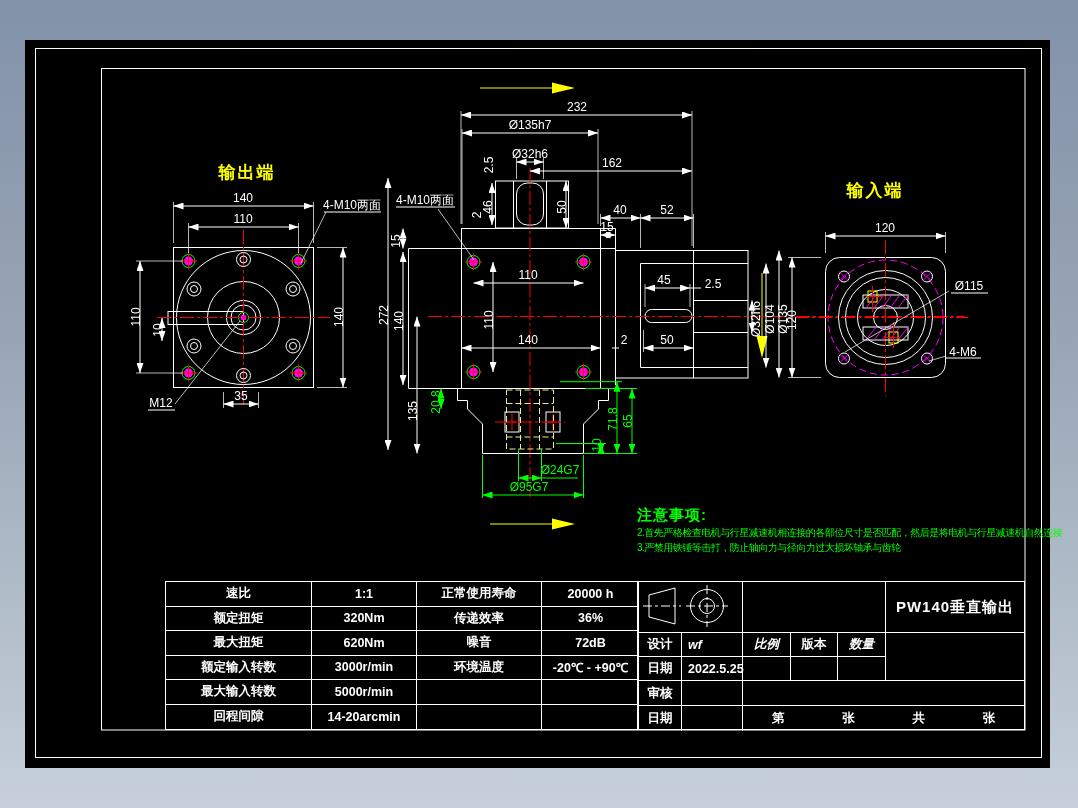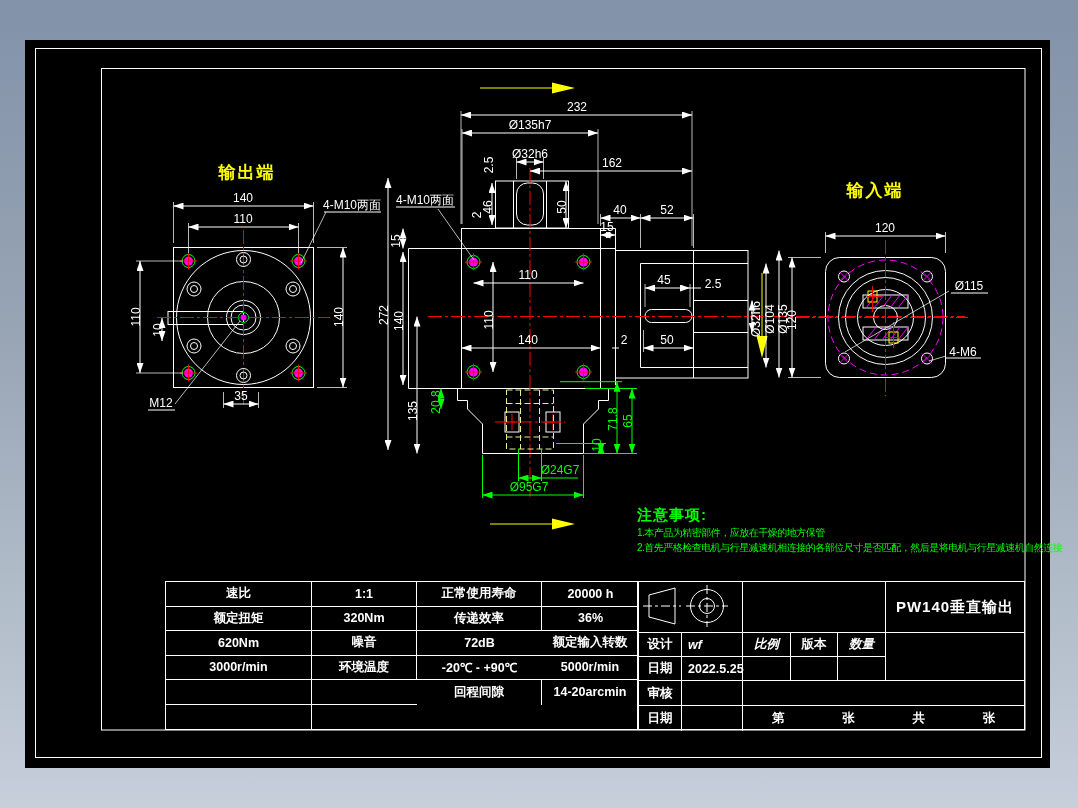--- a/index.html
+++ b/index.html
@@ -406,40 +406,42 @@
       <line x1="643" y1="606" x2="681" y2="606" class="w" stroke-dasharray="9 3 3 3"></line>
       <circle cx="707" cy="606" r="16.5" class="w"></circle>
       <circle cx="707" cy="606" r="7.5" class="w"></circle>
       <line x1="686" y1="606" x2="728" y2="606" class="w" stroke-dasharray="9 3 3 3"></line>
       <line x1="707" y1="585" x2="707" y2="627" class="w" stroke-dasharray="9 3 3 3"></line>
     </g>
   </svg>
 
   <div class="notes">
     <div class="ntitle">注意事项:</div>
-    <div class="nline">1.本产品为精密部件，应放在干燥的地方保管</div>
     <div class="nline">2.首先严格检查电机与行星减速机相连接的各部位尺寸是否匹配，然后是将电机与行星减速机自然连接</div>
+    <div class="nline">3.严禁用铁锤等击打，防止轴向力与径向力过大损坏轴承与齿轮</div>
   </div>
 
   <div class="spec">
     <div class="cell">速比</div>
     <div class="cell">1:1</div>
     <div class="cell">正常使用寿命</div>
     <div class="cell lastcol">20000 h</div>
     <div class="cell">额定扭矩</div>
     <div class="cell">320Nm</div>
     <div class="cell">传递效率</div>
     <div class="cell lastcol">36%</div>
+    <div class="cell">最大扭矩</div>
     <div class="cell">620Nm</div>
     <div class="cell">噪音</div>
     <div class="cell lastcol">72dB</div>
     <div class="cell">额定输入转数</div>
     <div class="cell">3000r/min</div>
     <div class="cell">环境温度</div>
     <div class="cell lastcol">-20℃ - +90℃</div>
+    <div class="cell">最大输入转数</div>
     <div class="cell">5000r/min</div>
     <div class="cell"></div>
     <div class="cell lastcol"></div>
     <div class="cell lastrow">回程间隙</div>
     <div class="cell lastrow">14-20arcmin</div>
     <div class="cell lastrow"></div>
     <div class="cell lastcol lastrow"></div>
   </div>
 
   <div class="tblock">

